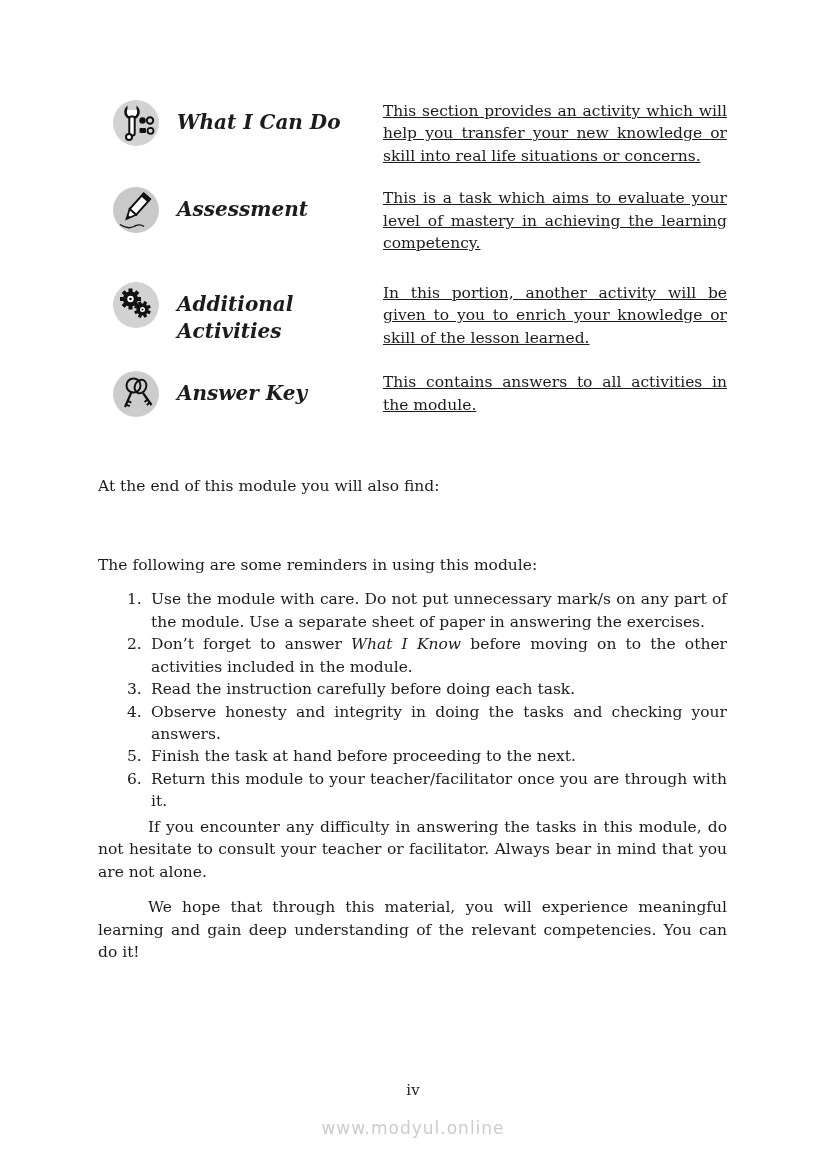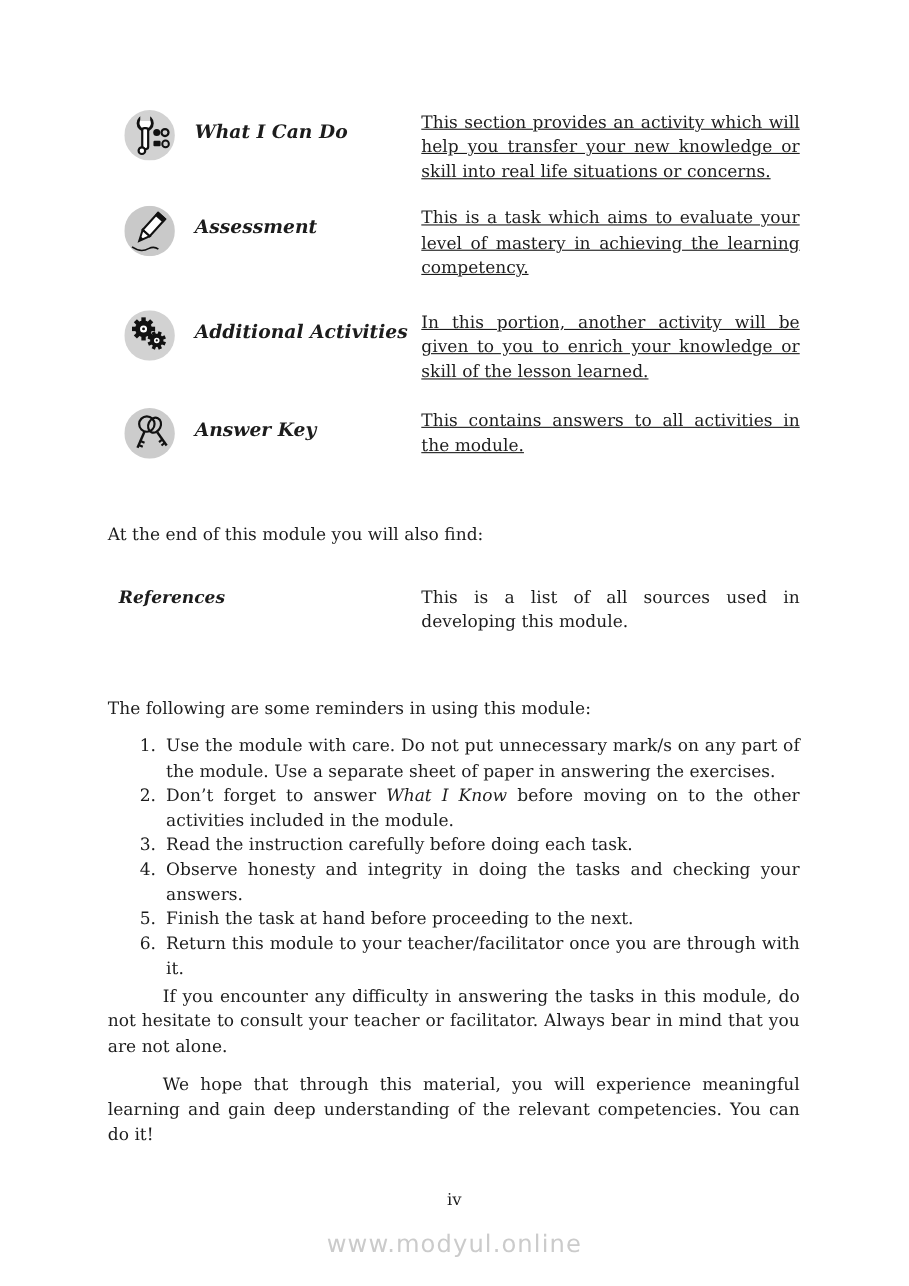--- a/index.html
+++ b/index.html
@@ -18,21 +18,21 @@
 
   
   .icon-row { display:flex; align-items:flex-start; }
   .row-1 { margin-bottom:20px; }
   .row-2 { margin-bottom:18px; }
   .row-3 { margin-bottom:22px;margin-top:27px; }
   .icon-cell { flex:none; width:46px; height:46px; margin-left:15px; }
   .icon-circle { width:46px; height:46px; }
   .label-cell {
     flex:none; width:206px; margin-left:18px; padding-top:9px;
-    font-weight:bold; font-style:italic; font-size:17px; line-height:1.35;
+    font-weight:bold; font-style:italic; font-size:20px; line-height:1.35;
   }
   .desc-cell { flex:1; text-align:justify;text-decoration:underline; }
 
   
   .find-line { margin-top:58px; }
   .references-row { display:flex; margin-top:34px; }
   .references-label {
     flex:none; width:275px; margin-left:10px;
     font-weight:bold; font-style:italic;
   }
@@ -52,21 +52,21 @@
 
   
   .page-number {
     position:absolute; top:1080px; left:0; right:0;
     text-align:center; font-size:15px;
   }
   .watermark {
     position:absolute; top:1116px; left:0; right:0;
     text-align:center;
     font-family:"DejaVu Sans", sans-serif;
-    font-size:22px; letter-spacing:1px;
+    font-size:17px; letter-spacing:1px;
     color:#cbcbcb;
   }
 </style>
 </head>
 <body>
 
 <div class="page">
   <div class="content">
 
     <div class="icon-row row-1">
@@ -155,24 +155,20 @@
           <path d="M30 22 L38.5 34" stroke="#111111" stroke-width="2.2" fill="none"></path>
           <path d="M34.6 28.5 L31.6 31 M36.8 31.5 L33.8 34" stroke="#111111" stroke-width="2" fill="none"></path>
         </svg>
       </div>
       <div class="label-cell">Answer Key</div>
       <div class="desc-cell">This contains answers to all activities in the module.</div>
     </div>
 
     <div class="find-line">At the end of this module you will also find:</div>
 
-    <div class="references-row">
-      <div class="references-label">References</div>
-      <div class="references-desc">This is a list of all sources used in developing this module.</div>
-    </div>
 
     <div class="reminders-line">The following are some reminders in using this module:</div>
 
     <div class="reminders-list">
       <div class="rem-item">
         <span class="rem-num">1.</span>
         <span class="rem-text"><span>Use the module with care. Do not put unnecessary mark/s on any part of the module. Use a separate sheet of paper in answering the exercises.</span><span class="italic"></span><span></span></span>
       </div>
       <div class="rem-item">
         <span class="rem-num">2.</span>

